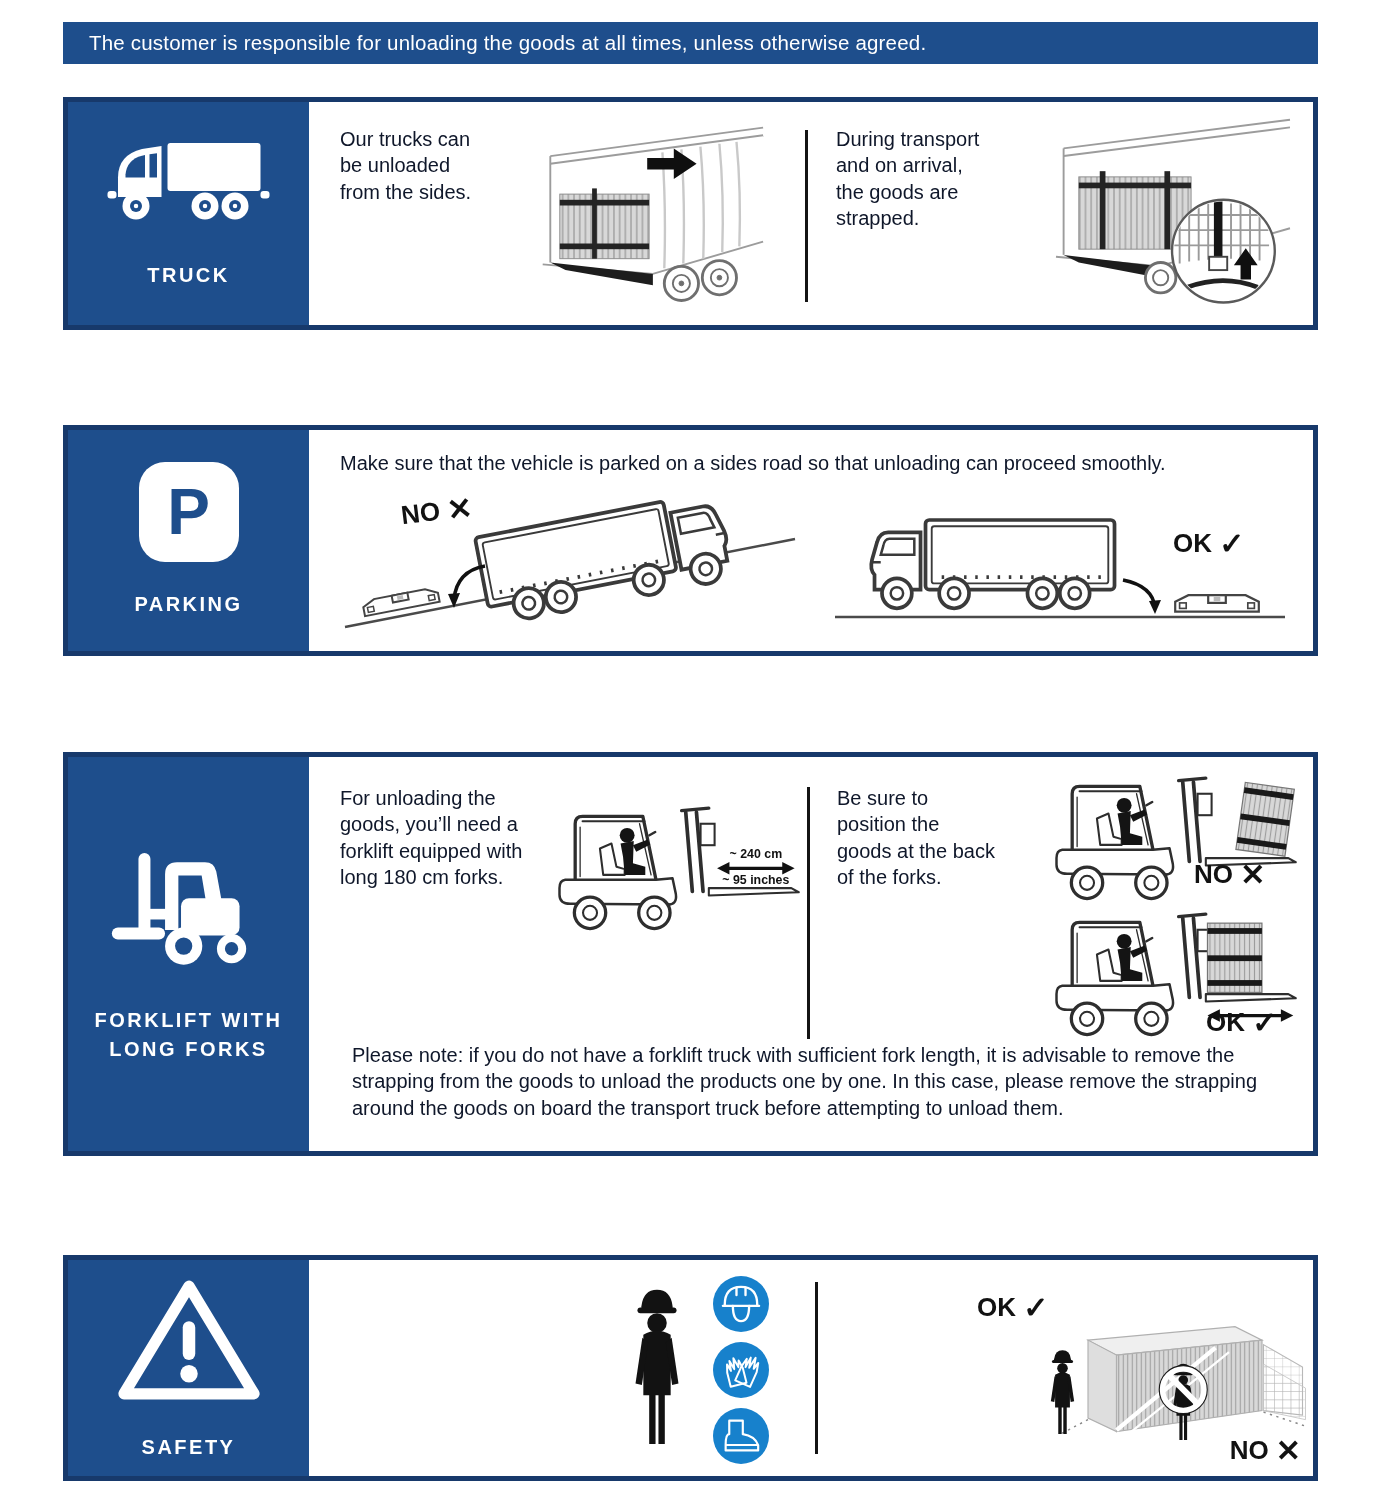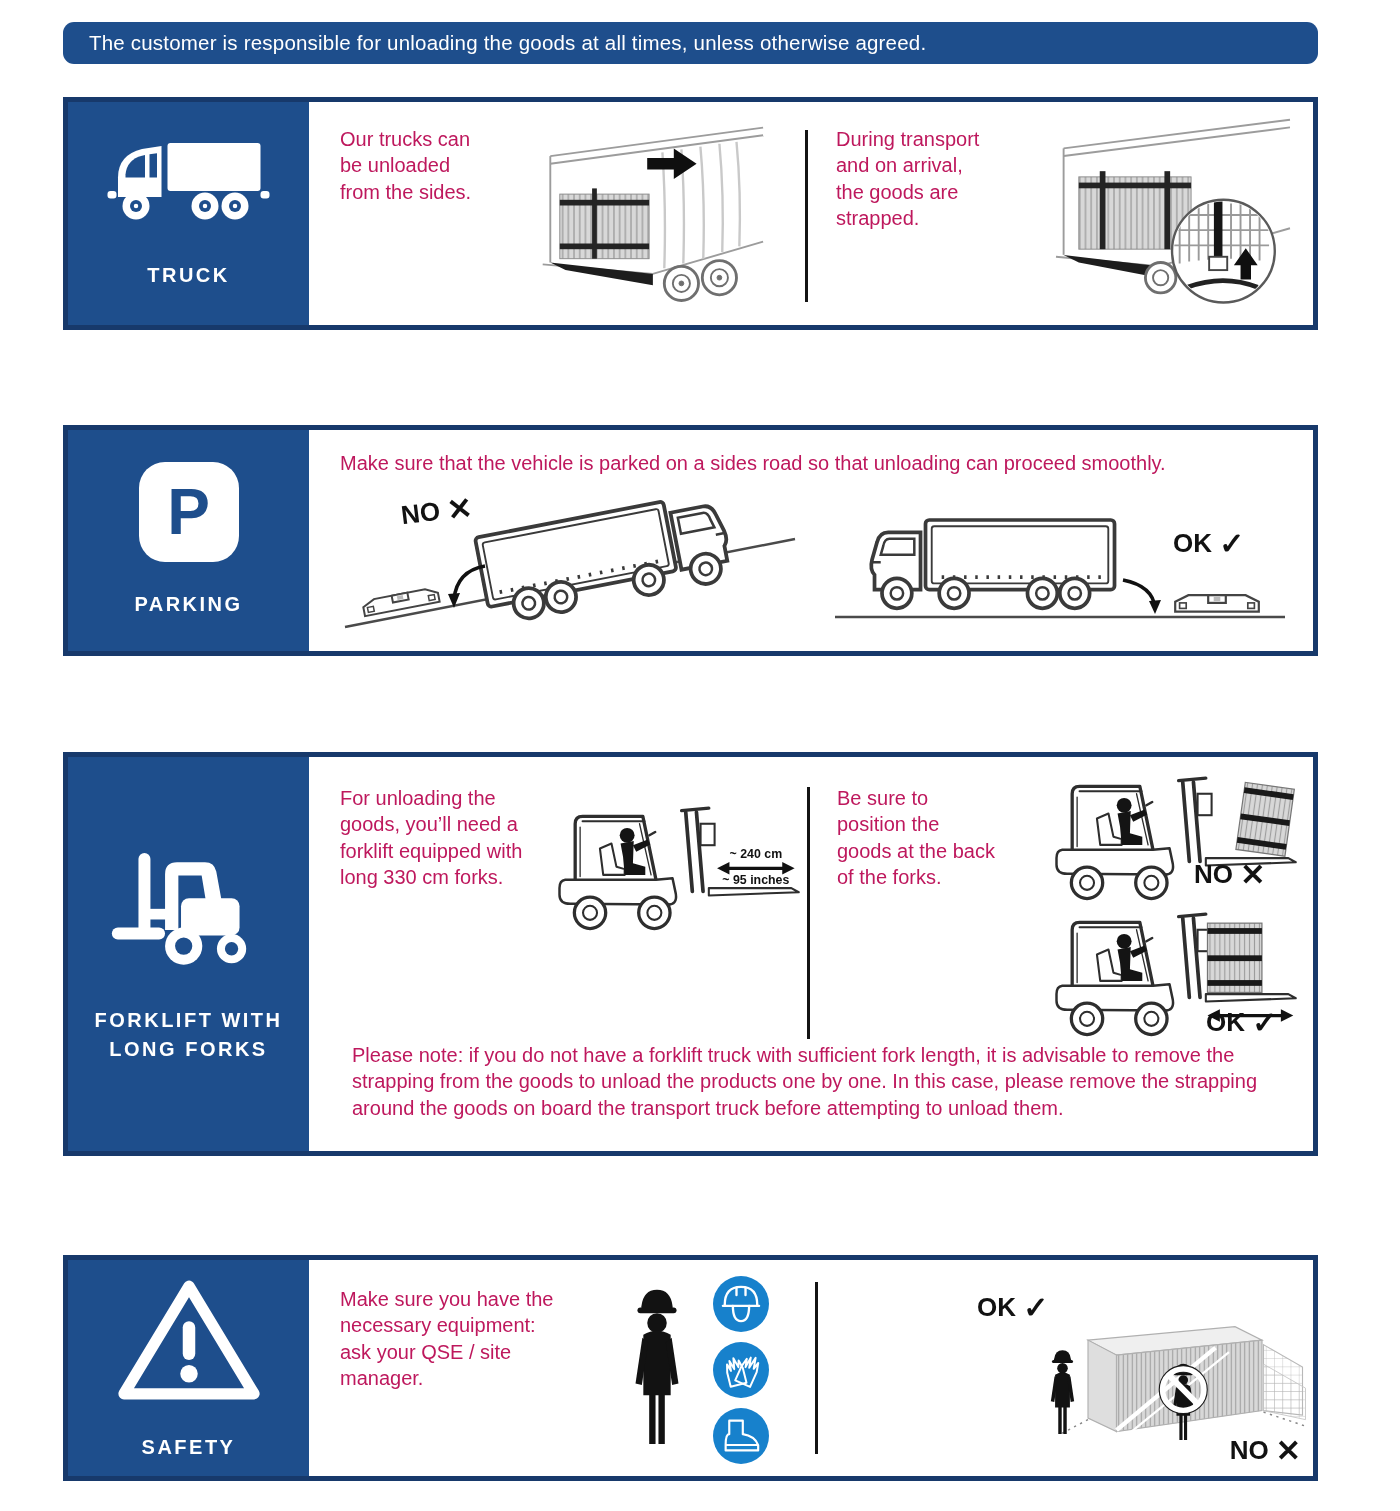--- a/index.html
+++ b/index.html
@@ -2,40 +2,40 @@
 <html><head>
 <meta charset="utf-8">
 <style>
   html,body{margin:0;padding:0;background:#fff;}
   .page{position:relative;width:1400px;height:1511px;background:#fff;
         font-family:"Liberation Sans",sans-serif;color:#262626;overflow:hidden;}
 
   
   .banner{position:absolute;left:63px;top:22px;width:1255px;height:42px;background:#1e4e8c;
           color:#fff;display:flex;align-items:center;box-sizing:border-box;padding-left:26px;
-          font-size:20.5px;letter-spacing:.2px;border-radius:11px;}
+          font-size:20.5px;letter-spacing:.2px;}
 
   
   .section{position:absolute;left:63px;width:1255px;border:5px solid #17396b;box-sizing:border-box;
            display:flex;background:#fff;}
   #sec-truck{top:97px;height:233px;}
   #sec-parking{top:425px;height:231px;}
   #sec-forklift{top:752px;height:404px;}
   #sec-safety{top:1255px;height:226px;}
 
   .sidebar{flex:0 0 241px;background:#1e4e8c;display:flex;flex-direction:column;align-items:center;
            justify-content:center;gap:28px;color:#fff;}
   .sidebar-title{font-weight:bold;font-size:20px;letter-spacing:2.5px;text-align:center;
                  line-height:1.45;white-space:pre-line;}
   .p-badge{width:100px;height:100px;background:#fff;border-radius:26px;display:flex;
            align-items:center;justify-content:center;}
   .p-letter{color:#1e4e8c;font-size:64px;font-weight:bold;line-height:1;}
 
   .content{flex:1;position:relative;}
-  .body-text{position:absolute;font-size:20px;line-height:1.32;color:#be185d;white-space:pre-line;}
+  .body-text{position:absolute;font-size:20px;line-height:1.32;color:#0f172a;white-space:pre-line;}
   .vdivider{position:absolute;width:3px;background:#141414;}
   .illus{position:absolute;}
   .mark{position:absolute;font-weight:bold;font-size:26px;color:#121212;white-space:nowrap;}
   .mark .glyph{font-size:30px;font-weight:600;vertical-align:-2px;}
   .dim-label{font-family:"Liberation Sans",sans-serif;font-size:15px;font-weight:bold;fill:#111;}
   svg{display:block;}
 </style>
 </head>
 <body>
 
@@ -307,21 +307,21 @@
             <circle cx="92" cy="78" r="5" fill="#1e4e8c"></circle>
         </svg>
       </span>
       <span class="sidebar-title">FORKLIFT WITH
 LONG FORKS</span>
     </div>
     <div class="content">
       <div class="body-text" style="left:31px;top:28px;width:235px;">For unloading the
 goods, you’ll need a
 forklift equipped with
-long 330 cm forks.</div>
+long 180 cm forks.</div>
 
       <div class="illus" style="left:238px;top:42px;text-decoration:underline;">
         <svg viewBox="0 0 310 160" width="256" height="132">
           <use href="#sym-forklift" width="310" height="160"></use>
           <text class="dim-label" x="253" y="72" text-anchor="middle">~ 240 cm</text>
           <line x1="214" y1="84" x2="292" y2="84" stroke="#111" stroke-width="4"></line>
           <path d="M206 84 l15 -7.5 v15 z" fill="#111"></path>
           <path d="M300 84 l-15 -7.5 v15 z" fill="#111"></path>
           <text class="dim-label" x="253" y="103" text-anchor="middle">~ 95 inches</text>
         </svg>
@@ -376,24 +376,20 @@
       <span>
         <svg viewBox="0 0 120 104" width="150" height="130">
           <path d="M60 9 L112 95 L8 95 Z" fill="none" stroke="#fff" stroke-width="9" stroke-linejoin="round"></path>
           <rect x="55" y="37" width="10" height="31" rx="5" fill="#fff"></rect>
           <circle cx="60" cy="79" r="7" fill="#fff"></circle>
         </svg>
       </span>
       <span class="sidebar-title">SAFETY</span>
     </div>
     <div class="content">
-      <div class="body-text" style="left:31px;top:26px;width:260px;">Make sure you have the
-necessary equipment:
-ask your QSE / site
-manager.</div>
 
       <div class="illus" style="left:304px;top:22px;">
         <svg viewBox="0 0 90 170" width="88" height="166">
             <use href="#sym-worker" width="90" height="170"></use>
           </svg>
       </div>
 
       <div class="illus" style="left:404px;top:16px;display:flex;flex-direction:column;gap:10px;">
         <span>
           <svg viewBox="0 0 62 62" width="56" height="56">

